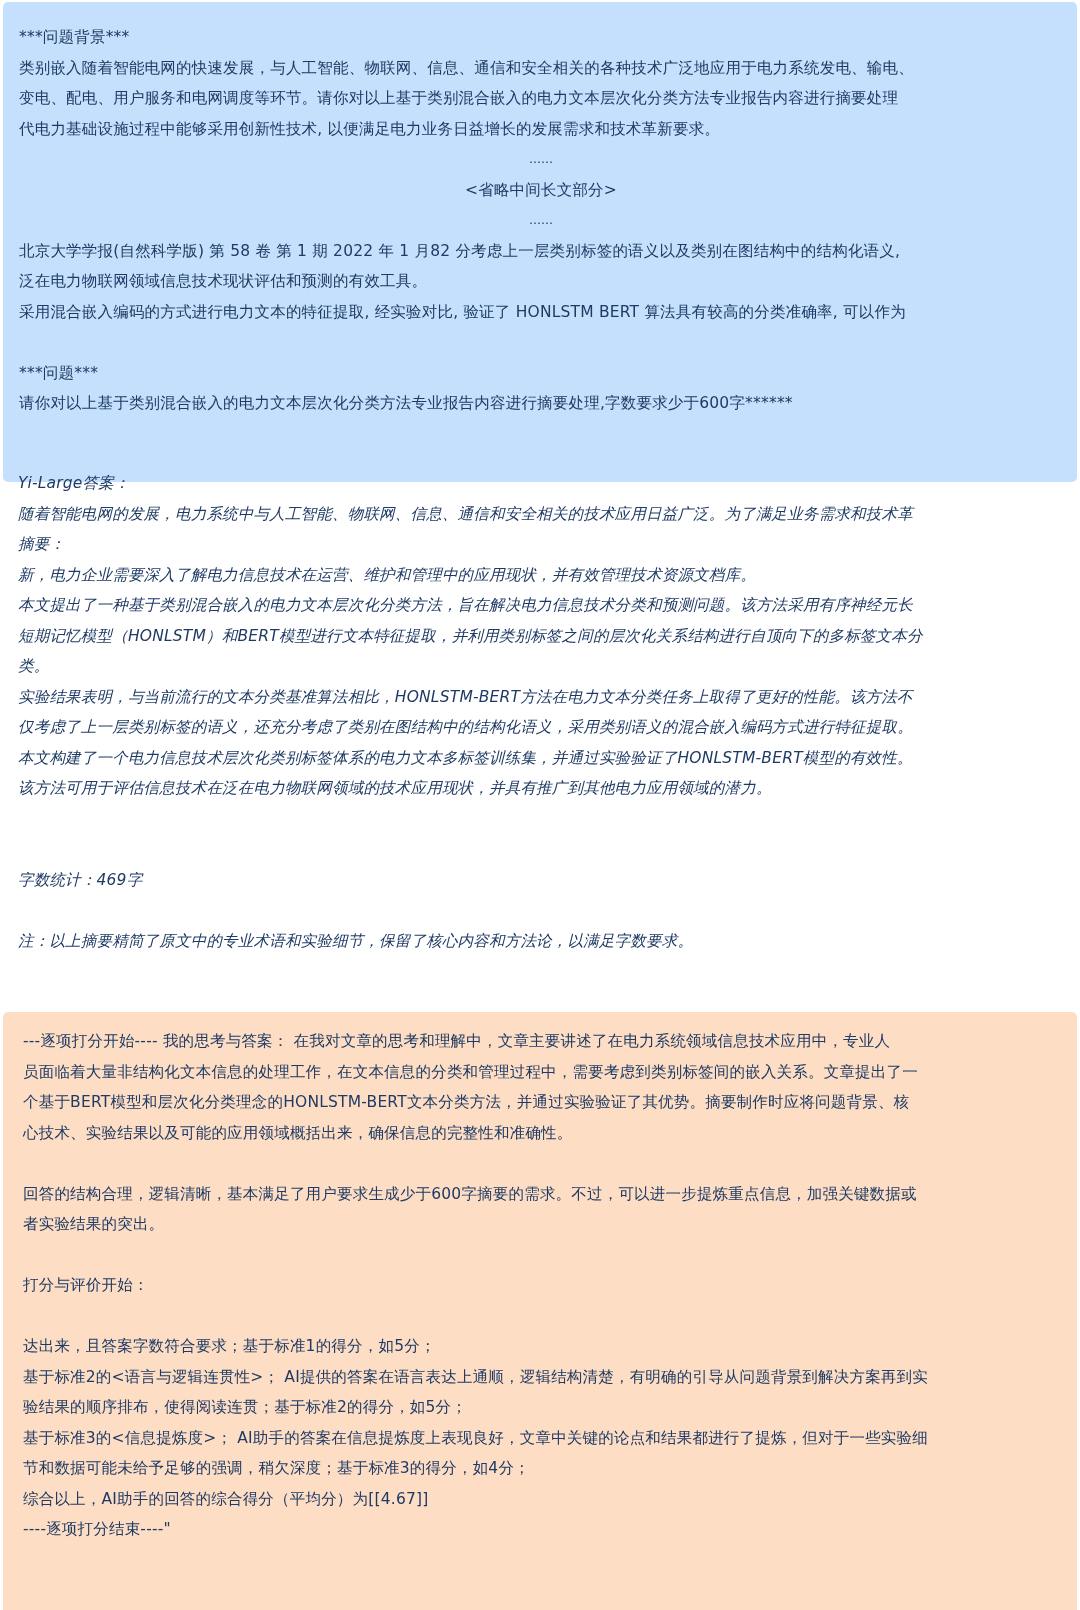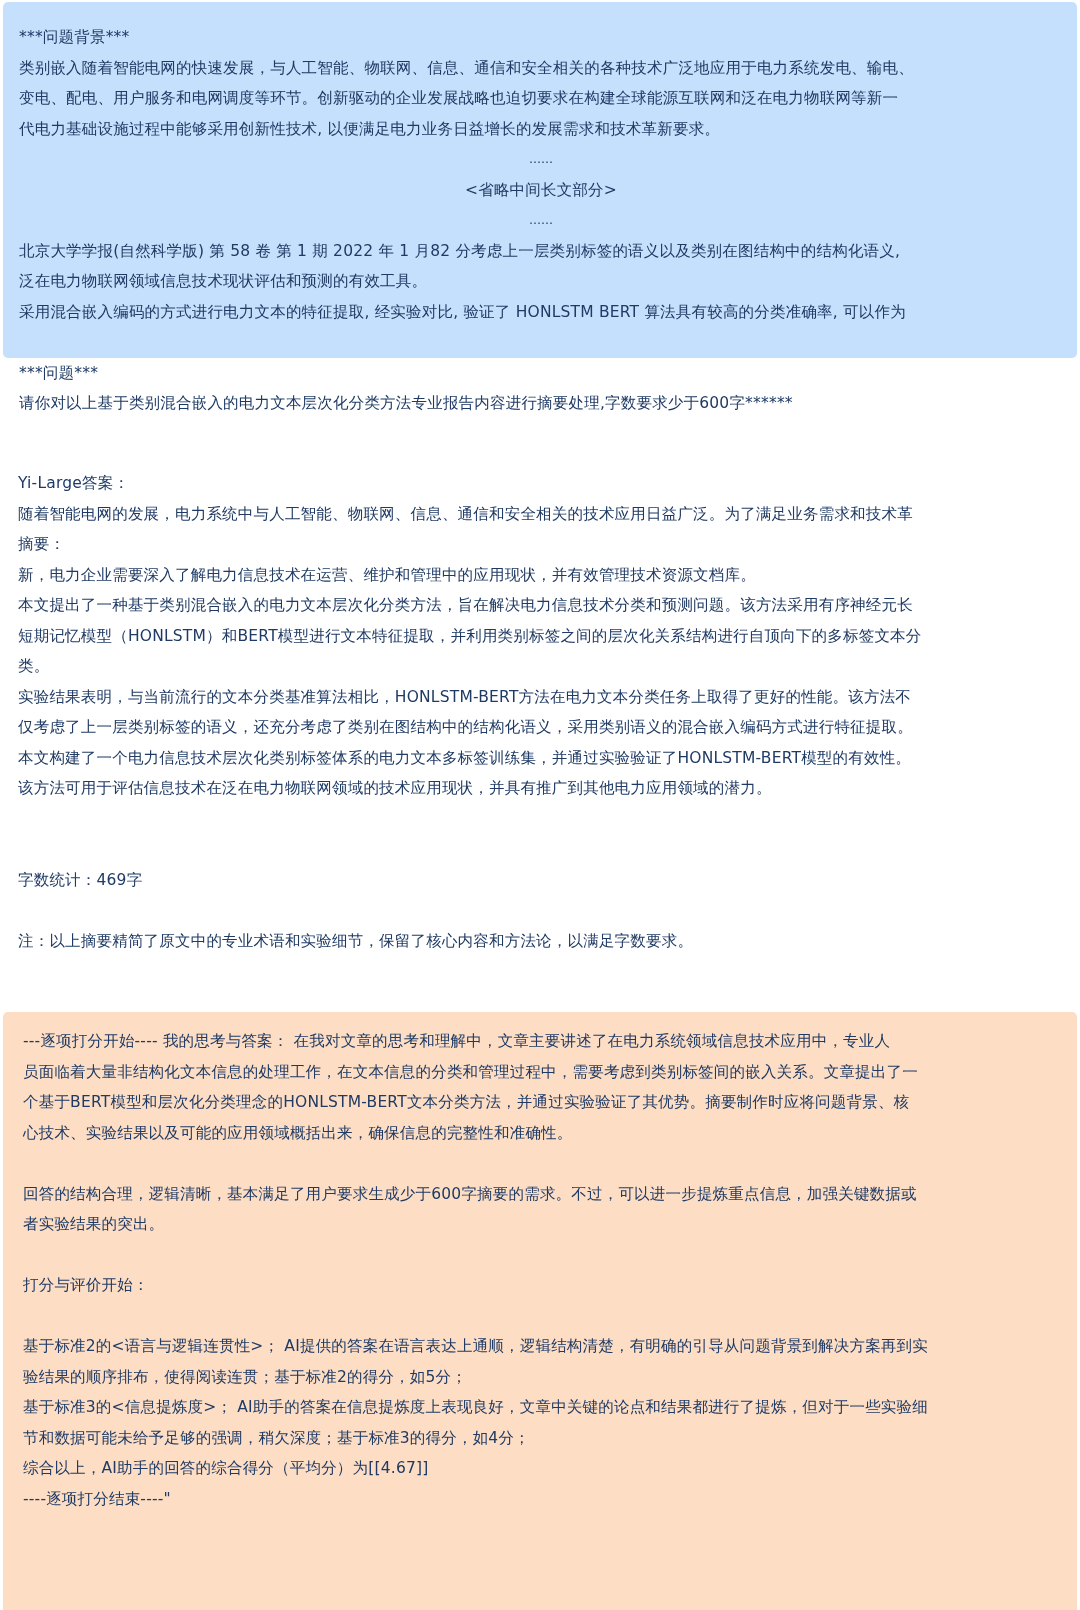--- a/index.html
+++ b/index.html
@@ -18,35 +18,36 @@
     }
     .box {
       position: absolute;
       left: 3px;
       right: 3px;
       border-radius: 5px;
       box-sizing: border-box;
     }
     .blue-box {
       top: 2px;
-      height: 356px;
+      height: 480px;
       background: #c5e0fd;
       padding: 20px 14px 0 16px;
     }
     .orange-box {
       top: 1012px;
       height: 700px;
       background: #fddec4;
       padding: 14px 14px 0 20px;
     }
     .answer {
       position: absolute;
       left: 18px;
       right: 14px;
       top: 468px;
+      font-style: italic;
     }
     .line {
       display: block;
       line-height: 30.5px;
       white-space: nowrap;
       letter-spacing: 0.2px;
     }
     .center {
       text-align: center;
     }
@@ -57,21 +58,21 @@
       letter-spacing: 0;
       font-size: 12px;
     }
   </style>
 </head>
 <body>
 
 <div class="box blue-box">
   <span class="line">***问题背景***</span>
   <span class="line">类别嵌入随着智能电网的快速发展，与人工智能、物联网、信息、通信和安全相关的各种技术广泛地应用于电力系统发电、输电、</span>
-  <span class="line">变电、配电、用户服务和电网调度等环节。创新驱动的企业发展战略也迫切要求在构建全球能源互联网和泛在电力物联网等新一</span>
+  <span class="line">变电、配电、用户服务和电网调度等环节。请你对以上基于类别混合嵌入的电力文本层次化分类方法专业报告内容进行摘要处理</span>
   <span class="line">代电力基础设施过程中能够采用创新性技术, 以便满足电力业务日益增长的发展需求和技术革新要求。</span>
   <span class="line center dots">……</span>
   <span class="line center">&lt;省略中间长文部分&gt;</span>
   <span class="line center dots">……</span>
   <span class="line">北京大学学报(自然科学版) 第 58 卷 第 1 期 2022 年 1 月82 分考虑上一层类别标签的语义以及类别在图结构中的结构化语义,</span>
   <span class="line">泛在电力物联网领域信息技术现状评估和预测的有效工具。</span>
   <span class="line">采用混合嵌入编码的方式进行电力文本的特征提取, 经实验对比, 验证了 HONLSTM BERT 算法具有较高的分类准确率, 可以作为</span>
   <span class="line blank"></span>
   <span class="line">***问题***</span>
   <span class="line">请你对以上基于类别混合嵌入的电力文本层次化分类方法专业报告内容进行摘要处理,字数要求少于600字******</span>
@@ -100,19 +101,20 @@
   <span class="line">---逐项打分开始----  我的思考与答案：  在我对文章的思考和理解中，文章主要讲述了在电力系统领域信息技术应用中，专业人</span>
   <span class="line">员面临着大量非结构化文本信息的处理工作，在文本信息的分类和管理过程中，需要考虑到类别标签间的嵌入关系。文章提出了一</span>
   <span class="line">个基于BERT模型和层次化分类理念的HONLSTM-BERT文本分类方法，并通过实验验证了其优势。摘要制作时应将问题背景、核</span>
   <span class="line">心技术、实验结果以及可能的应用领域概括出来，确保信息的完整性和准确性。</span>
   <span class="line blank"></span>
   <span class="line">回答的结构合理，逻辑清晰，基本满足了用户要求生成少于600字摘要的需求。不过，可以进一步提炼重点信息，加强关键数据或</span>
   <span class="line">者实验结果的突出。</span>
   <span class="line blank"></span>
   <span class="line">打分与评价开始：</span>
   <span class="line blank"></span>
+  <span class="line">达出来，且答案字数符合要求；基于标准1的得分，如5分；</span>
   <span class="line">基于标准2的&lt;语言与逻辑连贯性&gt;；  AI提供的答案在语言表达上通顺，逻辑结构清楚，有明确的引导从问题背景到解决方案再到实</span>
   <span class="line">验结果的顺序排布，使得阅读连贯；基于标准2的得分，如5分；</span>
   <span class="line">基于标准3的&lt;信息提炼度&gt;；  AI助手的答案在信息提炼度上表现良好，文章中关键的论点和结果都进行了提炼，但对于一些实验细</span>
   <span class="line">节和数据可能未给予足够的强调，稍欠深度；基于标准3的得分，如4分；</span>
   <span class="line">综合以上，AI助手的回答的综合得分（平均分）为[[4.67]]</span>
   <span class="line">----逐项打分结束----"</span>
 </div>
 
 </body></html>

